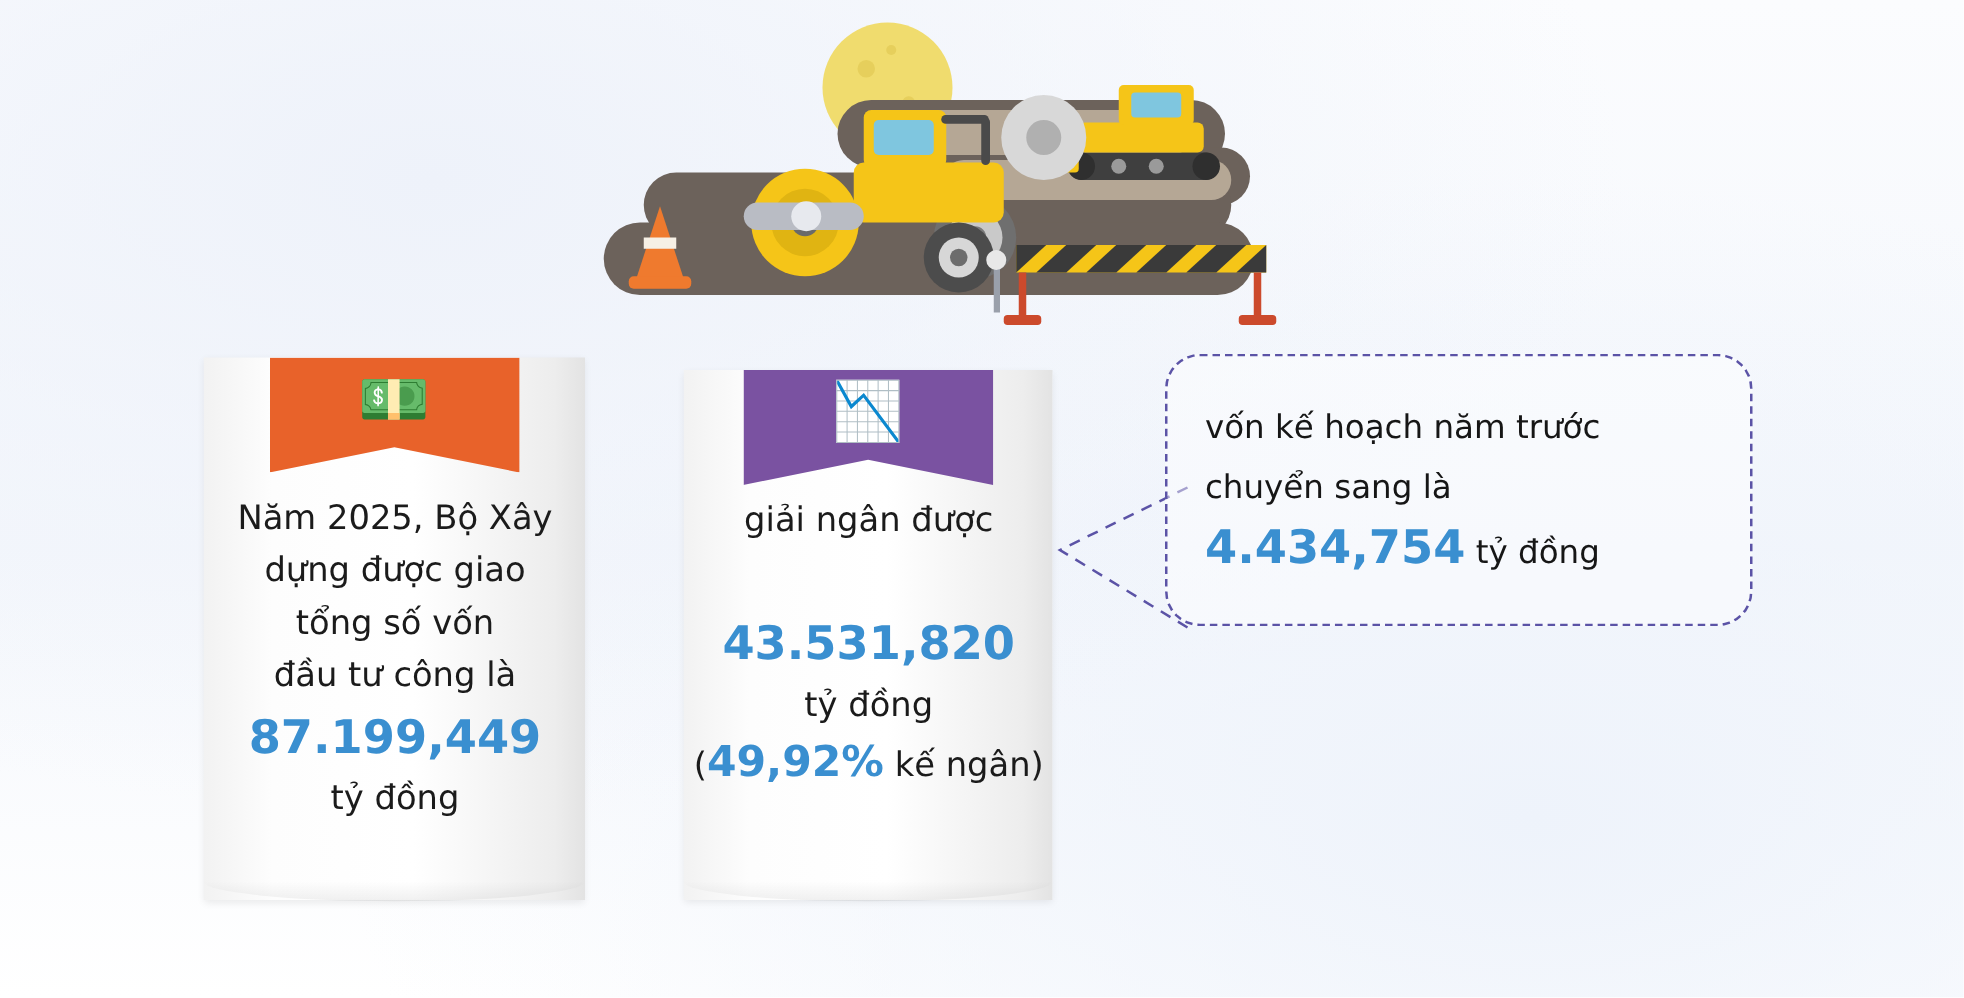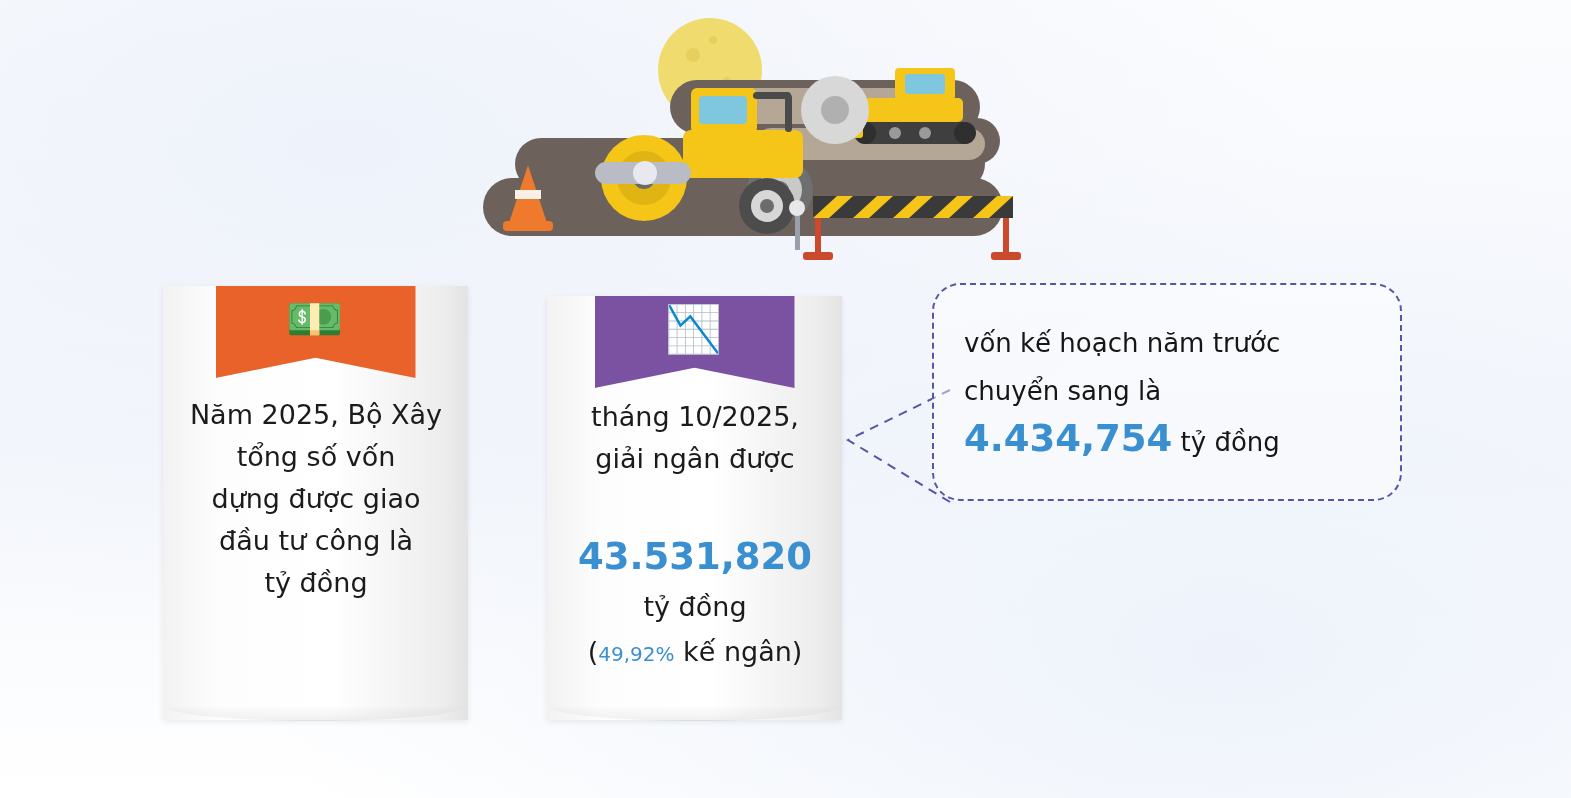--- a/index.html
+++ b/index.html
@@ -83,22 +83,22 @@
     font-family: "DejaVu Sans", "Liberation Sans", sans-serif;
   }
   .big {
     color: #3a8fd0;
     font-size: 37px;
     font-weight: bold;
     text-align: center;
   }
   .mid {
     color: #3a8fd0;
-    font-size: 20px;
-    font-weight: normal;
+    font-size: 34px;
+    font-weight: bold;
   }
 
   
   .callout {
     position: absolute;
     border: 2px dashed #5b53a6;
     border-radius: 28px;
     background: rgba(255,255,255,0.45);
     box-sizing: border-box;
   }
@@ -213,34 +213,34 @@
     </svg>
   </div>
 
   <div class="card" style="left:163px; top:286px; width:305px; height:434px;">
     <div class="ribbon">
       <div class="shape" style="background:#e8622a;"></div>
       <div class="emoji">💵</div>
     </div>
     <div class="card-text" style="top:108px;">
       <div>Năm 2025, Bộ Xây</div>
+      <div>dựng được giao</div>
       <div>tổng số vốn</div>
-      <div>dựng được giao</div>
       <div>đầu tư công là</div>
+      <div class="big" style="line-height:56px;">87.199,449</div>
       <div>tỷ đồng</div>
     </div>
   </div>
 
   <div class="card" style="left:547px; top:296px; width:295px; height:424px;">
     <div class="ribbon">
       <div class="shape" style="background:#7a52a1;"></div>
       <div class="emoji">📉</div>
     </div>
     <div class="card-text" style="top:100px;">
-      <div>tháng 10/2025,</div>
       <div>giải ngân được</div>
       <div class="big" style="line-height:58px;margin-top:48px;">43.531,820</div>
       <div>tỷ đồng</div>
       <div style="line-height:48px;">
         <span>(</span><span class="mid">49,92%</span><span> kế ngân)</span>
       </div>
     </div>
   </div>
 
   <div class="connector" style="left:820px; top:380px; width:160px; height:140px;">

